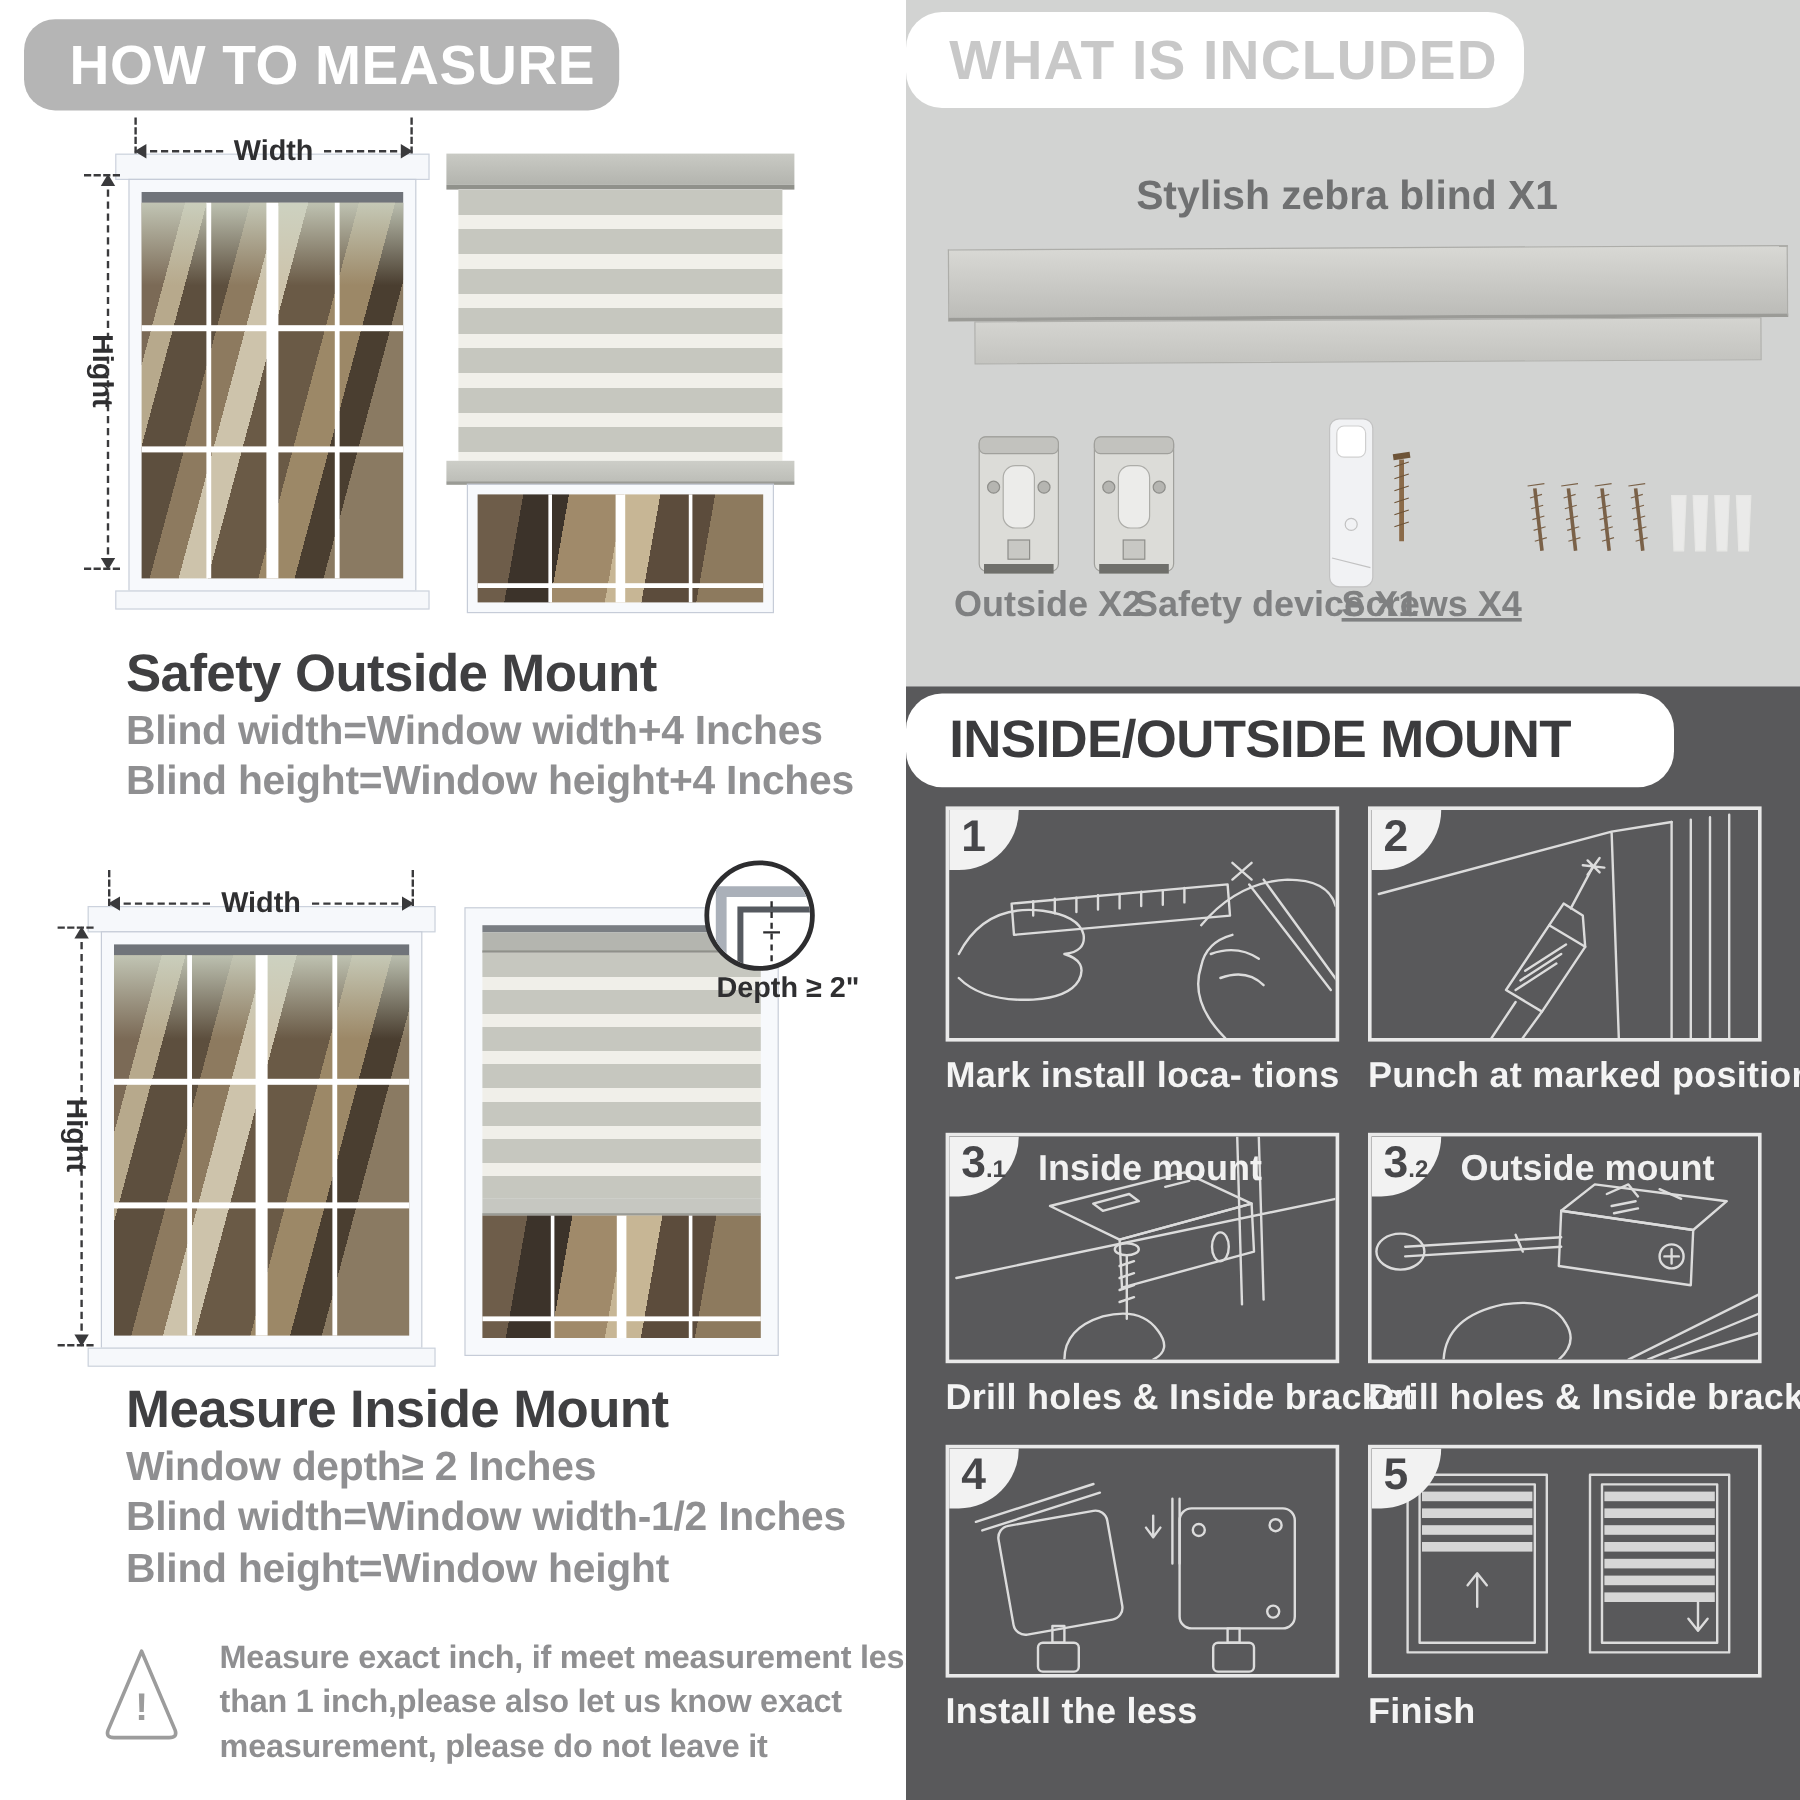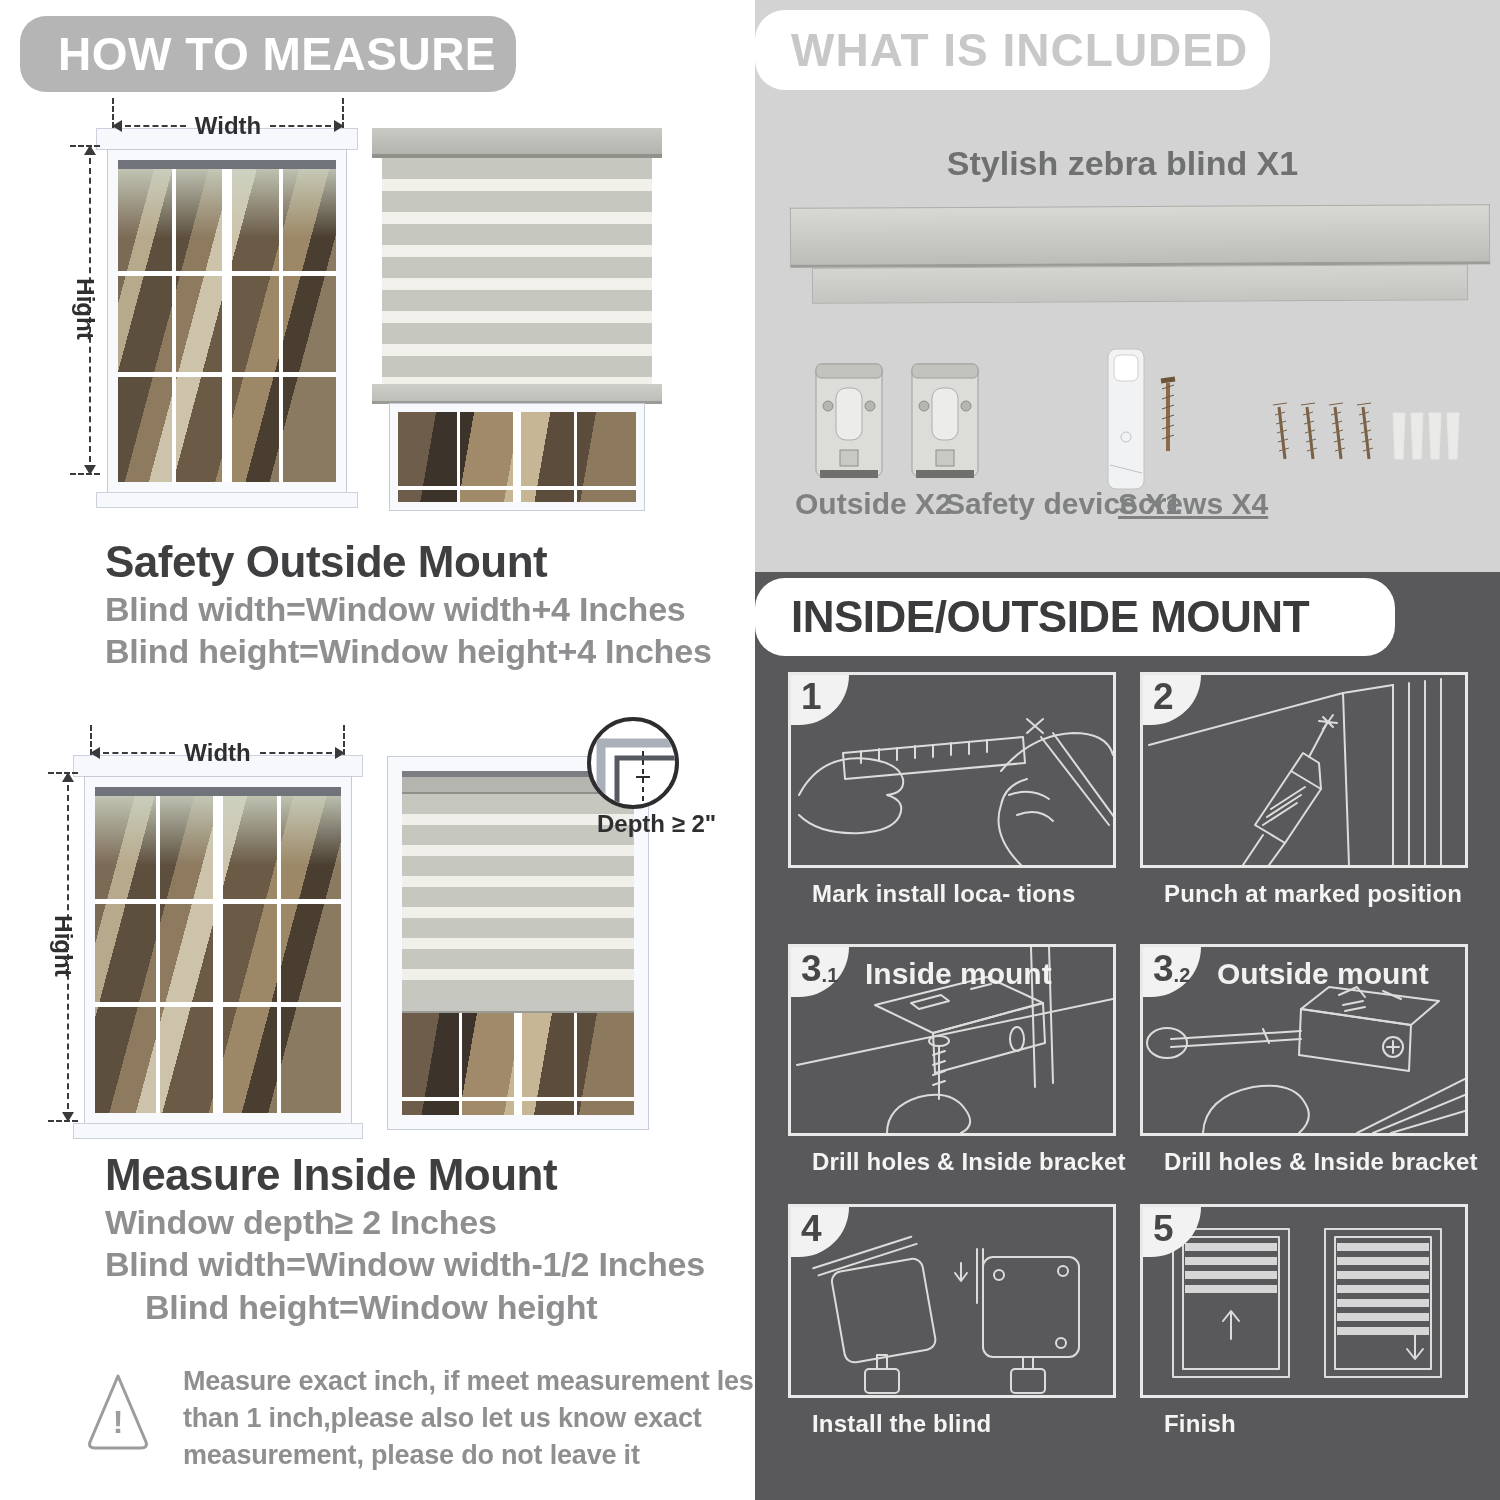--- a/index.html
+++ b/index.html
@@ -82,21 +82,21 @@
       letter-spacing:-.5px;box-sizing:border-box;}
 
   
   .step{position:absolute;width:328px;}
   .stepframe{position:relative;width:328px;border:3px solid #e9e9e9;box-sizing:border-box;overflow:hidden;}
   .badge{position:absolute;top:0;left:0;width:58px;height:50px;background:#f2f2f2;
          border-radius:0 0 58px 0;color:#47474a;display:flex;align-items:flex-start;padding:1px 0 0 10px;box-sizing:border-box;}
   .badge .main{font-weight:bold;font-size:37px;line-height:42px;}
   .badge .sub{font-weight:bold;font-size:20px;line-height:20px;margin-top:17px;}
   .steptitle{position:absolute;top:10px;left:74px;color:#f1f1f1;font-weight:bold;font-size:30px;white-space:nowrap;}
-  .caption{margin-top:12px;color:#f4f4f4;font-weight:bold;font-size:24px;letter-spacing:.2px;white-space:nowrap;margin-left:24px;}
+  .caption{margin-top:12px;color:#f4f4f4;font-weight:bold;font-size:30px;letter-spacing:.2px;white-space:nowrap;}
   .art path,.art line,.art rect,.art circle,.art ellipse{stroke:#dcdcdc;stroke-width:2;fill:none;
       stroke-linecap:round;stroke-linejoin:round;}
   .art .fillbar{fill:#d6d6d6;stroke:none;}
 </style>
 </head>
 <body>
 
 <div id="canvas">
 
   <div class="abs hdr-left">HOW TO MEASURE</div>
@@ -186,21 +186,21 @@
       <path d="M26 84 L26 37 L84 37" stroke="#565a60" stroke-width="5" fill="none"></path>
       <path d="M52 30 L52 84" stroke="#2d2d2f" stroke-width="2" fill="none" stroke-dasharray="5 4"></path>
       <path d="M45 56 L59 56" stroke="#2d2d2f" stroke-width="2" fill="none"></path>
     </svg>
   </div>
   <div class="abs" style="left:597px;top:810px;font-weight:bold;font-size:24px;color:#2f2f31;white-space:nowrap;">Depth ≥ 2"</div>
 
   <div class="abs h-dark" style="left:105px;top:1150px;">Measure Inside Mount</div>
   <div class="abs h-gray" style="left:105px;top:1203px;">Window depth≥ 2 Inches</div>
   <div class="abs h-gray" style="left:105px;top:1245px;">Blind width=Window width-1/2 Inches</div>
-  <div class="abs h-gray" style="left:105px;top:1288px;margin-left:40px;">Blind height=Window height</div>
+  <div class="abs h-gray" style="left:105px;top:1288px;">Blind height=Window height</div>
 
   <div class="abs" style="left:85px;top:1370px;width:66px;height:82px;">
     <svg width="66" height="82" viewBox="0 0 66 82">
       <path d="M33 6 L61 72 Q63 78 56 78 L10 78 Q3 78 5 72 Z" fill="none" stroke="#9c9c9c" stroke-width="3" stroke-linejoin="round"></path>
     </svg>
     <div class="abs" style="left:0;top:34px;width:66px;text-align:center;font-weight:bold;font-size:32px;color:#9c9c9c;">!</div>
   </div>
   <div class="abs warn-line" style="left:183px;top:1366px;">Measure exact inch, if meet measurement less</div>
   <div class="abs warn-line" style="left:183px;top:1403px;">than 1 inch,please also let us know exact</div>
   <div class="abs warn-line" style="left:183px;top:1440px;text-align:center;">measurement, please do not leave it</div>
@@ -371,21 +371,21 @@
           <circle cx="272" cy="64" r="5"></circle>
           <circle cx="270" cy="136" r="5"></circle>
         <rect x="232" y="150" width="10" height="12"></rect>
         <rect x="220" y="162" width="34" height="24" rx="4"></rect>
       </svg>
       <div class="badge">
         <span class="main">4</span>
           <span class="sub"></span>
       </div>
     </div>
-    <div class="caption">Install the blind</div>
+    <div class="caption">Install the less</div>
   </div>
 
   <div class="step" style="left:1140px;top:1204px;">
     <div class="stepframe" style="height:194px;">
       <svg class="art" width="322" height="188" viewBox="0 0 322 188">
         <rect x="30" y="22" width="116" height="148"></rect>
         <rect x="40" y="30" width="96" height="132"></rect>
         <rect class="fillbar" x="42" y="36" width="92" height="8"></rect>
           <rect class="fillbar" x="42" y="50" width="92" height="8"></rect>
         <rect class="fillbar" x="42" y="64" width="92" height="8"></rect>

